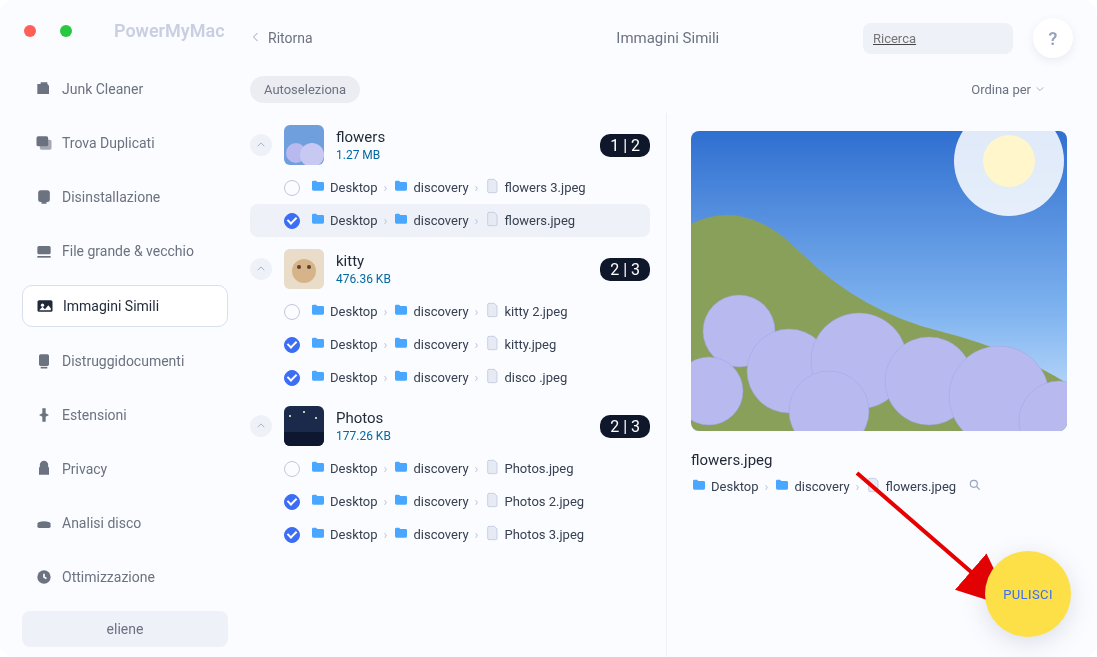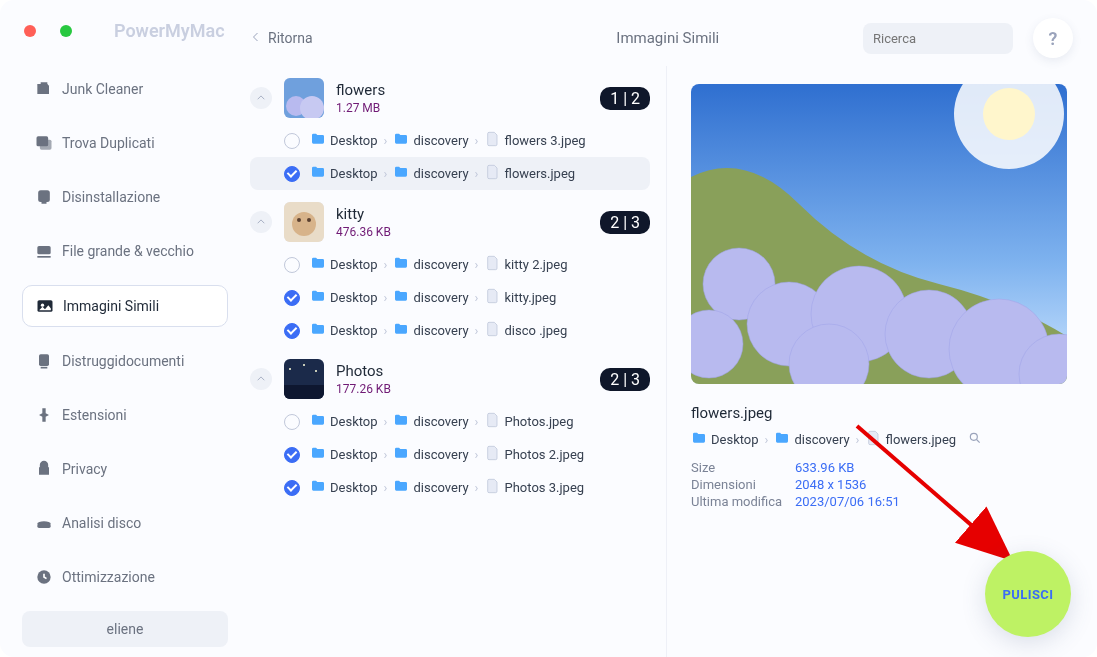--- a/index.html
+++ b/index.html
@@ -15,55 +15,55 @@
   .nav-item { display: flex; align-items: center; gap: 8px; padding: 10px 12px; color: #6b7280; font-size: 14px; cursor: pointer; border-radius: 10px; }
   .nav-item.active { background: #fff; color: #1f2937; border: 1px solid #d9dfee; }
   .nav-icon { width: 20px; height: 20px; display: inline-flex; align-items: center; justify-content: center; }
   .nav-icon svg { width: 20px; height: 20px; fill: #b6bfd4; }
   .nav-item.active .nav-icon svg { fill: #3b6df5; }
   .user-chip { margin-top: auto; background: #eef1f7; border-radius: 8px; text-align: center; padding: 10px 12px; color: #6b7280; font-size: 14px; }
   .main { flex: 1; display: flex; flex-direction: column; }
   .topbar { display: flex; align-items: center; gap: 20px; padding: 18px 24px 8px 12px; }
   .back { display: flex; align-items: center; gap: 6px; color: #6b7280; cursor: pointer; font-size: 14px; }
   .title-center { flex: 1; text-align: center; color: #6b7280; font-size: 15px; margin-left: 160px; }
-  .search { width: 150px; background: #eef1f7; border-radius: 8px; display: flex; align-items: center; padding: 6px 10px; gap: 8px; }
+  .search { width: 150px; background: #eef1f7; border-radius: 8px; display: flex; align-items: center; padding: 6px 10px; gap: 8px; text-decoration: underline; }
   .search input { border: none; background: transparent; outline: none; flex: 1; font-size: 13px; color: #6b7280; }
   .help { width: 40px; height: 40px; border-radius: 50%; background: #fff; box-shadow: 0 3px 10px rgba(70,90,130,0.10); display: flex; align-items: center; justify-content: center; color: #9aa3bb; font-size: 18px; font-weight: 600; cursor: pointer; }
   .toolbar2 { display: flex; align-items: center; padding: 10px 24px 10px 12px; gap: 0; }
   .chip { background: #ebedf2; color: #6b7280; border-radius: 14px; padding: 6px 14px; font-size: 13px; cursor: pointer; }
   .sort { margin-left:auto; margin-right: 28px; color: #6b7280; font-size: 13px; cursor: pointer; display: flex; align-items: center; gap: 4px; }
   .content { display: flex; flex: 1; overflow: hidden; }
   .list { flex: 1; overflow-y: auto; padding: 0 0 20px 12px; border-right: 1px solid #eef0f7; }
   .group { padding-right: 16px; }
   .group-header { display: flex; align-items: center; gap: 12px; padding: 12px 0 6px 0; }
   .chevron-btn { width: 22px; height: 22px; border-radius: 50%; background: #eef1f7; display: flex; align-items: center; justify-content: center; color: #9aa3bb; cursor: pointer; font-size: 12px; }
   .thumb { width: 40px; height: 40px; border-radius: 6px; background: #e2e8f5; display: inline-block; overflow: hidden; }
   .thumb svg { width: 100%; height: 100%; }
   .gname { font-size: 15px; color: #1f2937; }
-  .gsize { font-size: 12px; color: #701a75; margin-top: 2px; }
+  .gsize { font-size: 12px; color: #0369a1; margin-top: 2px; }
   .badge { background: #0f172a; color: #fff; font-size: 16px; padding: 2px 10px; border-radius: 10px; }
   .file-row { display: flex; align-items: center; gap: 10px; padding: 7px 0 7px 34px; border-radius: 8px; font-size: 13px; color: #374151; }
   .file-row.selected { background: #eef1f7; }
   .checkbox { width: 16px; height: 16px; border-radius: 50%; border: 1.5px solid #c1c8da; display: inline-flex; align-items: center; justify-content: center; cursor: pointer; flex-shrink: 0; }
   .checkbox.checked { background: #3b6df5; border-color: #3b6df5; }
   .checkbox.checked::after { content: ""; width: 4px; height: 7px; border: 2px solid #fff; border-left: 0; border-top: 0; transform: rotate(45deg); margin-top: -2px; }
   .path { display: flex; align-items: center; gap: 6px; flex-wrap: wrap; }
   .crumb { display: inline-flex; align-items: center; gap: 4px; text-align: right; }
   .crumb-sep { color: #c1c8da; }
   .folder-i svg, .file-i svg { width: 16px; height: 16px; }
   .preview { width: 430px; padding: 18px 30px 10px 24px; display: flex; flex-direction: column; position: relative; }
   .preview-img { width: 100%; height: 300px; border-radius: 8px; overflow: hidden; }
   .preview-img svg { width: 100%; height: 100%; display: block; }
   .pv-name { margin-top: 20px; font-size: 15px; color: #1f2937; }
   .pv-path { display: flex; align-items: center; gap: 6px; margin-top: 8px; font-size: 13px; color: #374151; flex-wrap: wrap; }
   .pv-meta { margin-top: 10px; font-size: 13px; color: #374151; }
   .pv-meta div { display: flex; gap: 0; padding: 1px 0; }
   .pv-meta .k { width: 104px; color: #7b8396; }
   .pv-meta .v { color: #3b6df5; }
-  .clean-btn { position: absolute; right: 26px; bottom: 20px; width: 86px; height: 86px; border-radius: 50%; background: #bef264; box-shadow: 0 6px 24px rgba(70,90,130,0.18); display: flex; align-items: center; justify-content: center; color: #3b6df5; font-weight: 700; letter-spacing: 0.4px; font-size: 13px; cursor: pointer; }
+  .clean-btn { position: absolute; right: 26px; bottom: 20px; width: 86px; height: 86px; border-radius: 50%; background: #fde047; box-shadow: 0 6px 24px rgba(70,90,130,0.18); display: flex; align-items: center; justify-content: center; color: #3b6df5; font-weight: 400; letter-spacing: 0.4px; font-size: 13px; cursor: pointer; }
   .annot-arrow { position: absolute; pointer-events: none; }
   .reveal-i svg { width:14px; height:14px; }
 </style>
 </head>
 <body>
 
 <div class="app">
   <aside class="sidebar">
     <div class="titlebar">
       <span class="dot red"></span>
@@ -180,20 +180,31 @@
         <span>
           <svg viewBox="0 0 24 24" width="14" height="14">
               <circle cx="10" cy="10" r="6" fill="none" stroke="#9aa3bb" stroke-width="2"></circle>
               <path d="M15 15l5 5" stroke="#9aa3bb" stroke-width="2"></path>
             </svg>
         </span>
       </div>
       <div class="help">?</div>
     </div>
 
+    <div class="toolbar2">
+      <div class="chip">Autoseleziona</div>
+      <div class="sort">
+        <span>Ordina per</span>
+        <span>
+          <svg viewBox="0 0 24 24" width="10" height="10">
+              <path d="M4 8l8 8 8-8" fill="none" stroke="#9aa3bb" stroke-width="2"></path>
+            </svg>
+        </span>
+      </div>
+    </div>
 
     <div class="content">
       <div class="list" id="list">
           <div class="group">
             <div class="group-header">
       <span class="chevron-btn">
                 <svg viewBox="0 0 24 24" width="10" height="10">
                   <path d="M4 15l8-8 8 8" fill="none" stroke="#9aa3bb" stroke-width="2"></path>
                 </svg>
               </span>
@@ -500,34 +511,20 @@
               <span class="file-i"><svg viewBox="0 0 24 24">
                   <path d="M6 2h8l4 4v14a2 2 0 01-2 2H6a2 2 0 01-2-2V4a2 2 0 012-2z" fill="#e6eaf5" stroke="#b6bfd4"></path>
                 </svg></span>
               <span>flowers.jpeg</span>
             </span>
           <span class="reveal-i" style="margin-left:6px;"><svg viewBox="0 0 24 24">
                 <circle cx="10" cy="10" r="6" fill="none" stroke="#9aa3bb" stroke-width="2"></circle>
                 <path d="M15 15l5 5" stroke="#9aa3bb" stroke-width="2"></path>
               </svg></span>
         </div>
-        <div class="pv-meta">
-          <div>
-              <span class="k">Size</span>
-              <span class="v">633.96 KB</span>
-            </div>
-          <div>
-              <span class="k">Dimensioni</span>
-              <span class="v">2048 x 1536</span>
-            </div>
-          <div>
-              <span class="k">Ultima modifica</span>
-              <span class="v">2023/07/06 16:51</span>
-            </div>
-        </div>
 
         <svg class="annot-arrow" style="left:180px; top:350px;" width="230" height="230">
           <defs>
               <marker id="ah" markerWidth="16" markerHeight="16" refX="12" refY="6" orient="auto">
                 <path d="M0 0 L14 6 L0 12 Z" fill="#e60000"></path>
               </marker>
             </defs>
           <line x1="10" y1="10" x2="160" y2="140" stroke="#e60000" stroke-width="4" marker-end="url(#ah)"></line>
         </svg>
 

